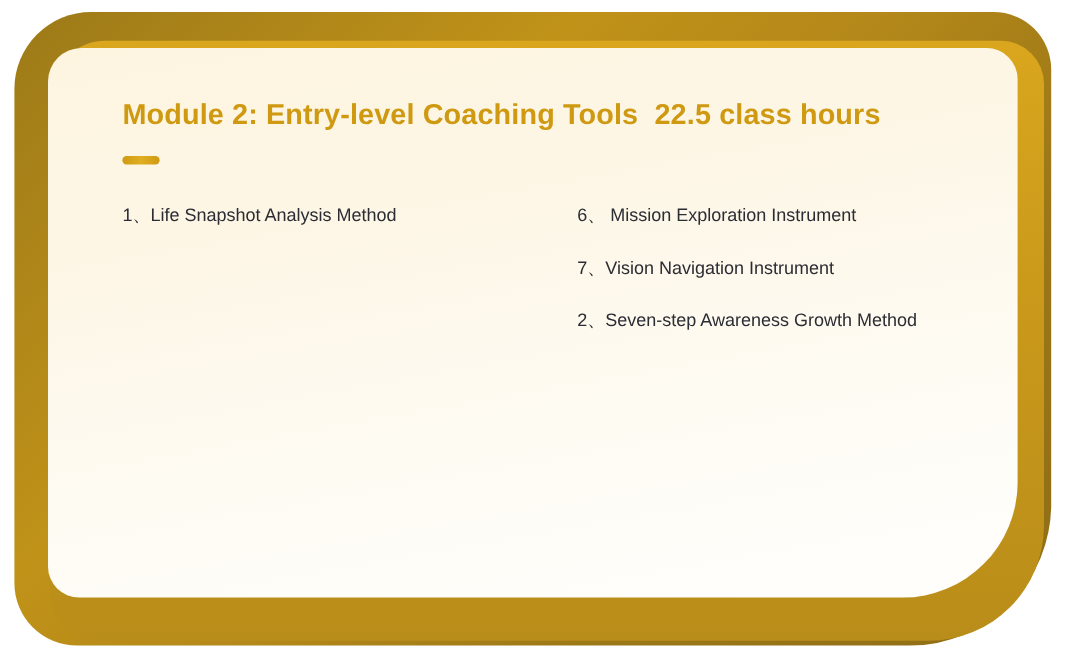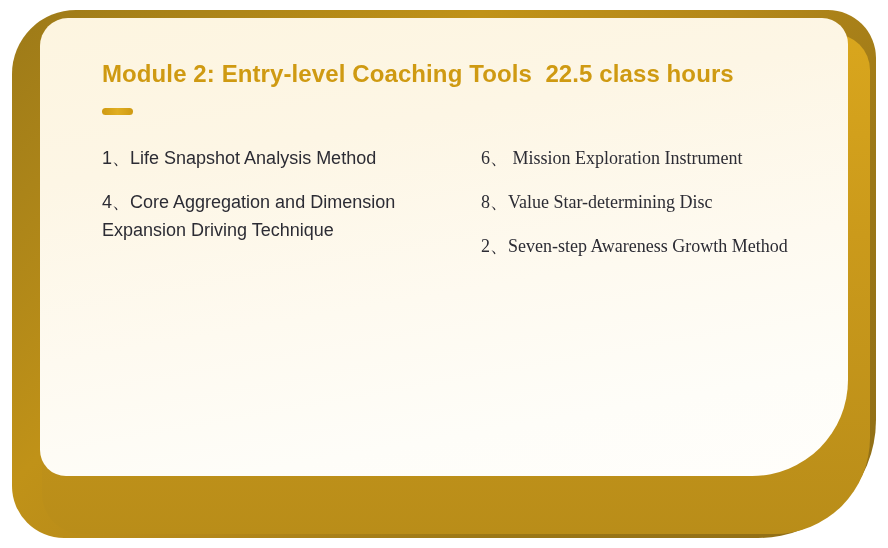--- a/index.html
+++ b/index.html
@@ -72,21 +72,21 @@
     height: 500px;
     box-sizing: border-box;
     border-radius: 46px 36px 96px 40px;
     background: linear-gradient(180deg, #d9a61d 0%, #cb9a1b 40%, #b98d19 100%);
   }
 
   
   .card {
     position: absolute;
     left: 40px;
-    top: 18px;
+    top: 40px;
     width: 808px;
     height: 458px;
     box-sizing: border-box;
     border-radius: 28px 26px 96px 26px;
     background: linear-gradient(170deg,
       #fdf5e0 0%,
       #fdf6e5 28%,
       #fefaf0 58%,
       #fefdf8 82%,
       #fffefb 100%);
@@ -122,24 +122,24 @@
     top: 126px;
     width: 808px;
     height: 300px;
   }
 
   .col {
     position: absolute;
     top: 0;
   }
   .col-left  { left: 62px;  width: 370px; }
-  .col-right { left: 441px; width: 350px; font-family: Liberation Serif, serif; }
+  .col-right { left: 441px; width: 350px; }
 
   .list-item {
-    font-size: 18px;
+    font-size: 15px;
     line-height: 28px;
     color: #2c2c34;
     margin: 0 0 16px 0;
     white-space: pre-wrap;
     word-break: normal;
   }
 </style>
 </head>
 <body>
 
@@ -153,24 +153,23 @@
   <div class="card">
 
     <div class="heading">Module 2: Entry-level Coaching Tools  22.5 class hours</div>
 
     <div class="heading-accent"></div>
 
     <div class="columns">
 
       <div class="col col-left">
         <p class="list-item">1、Life Snapshot Analysis Method</p>
-        <p class="list-item">4、Core Aggregation and Dimension Expansion Driving Technique</p>
       </div>
 
       <div class="col col-right">
         <p class="list-item">6、 Mission Exploration Instrument</p>
-        <p class="list-item">8、Value Star-determining Disc</p>
+        <p class="list-item">7、Vision Navigation Instrument</p>
         <p class="list-item">2、Seven-step Awareness Growth Method</p>
       </div>
 
     </div>
   </div>
 </div>
 
 </body></html>

